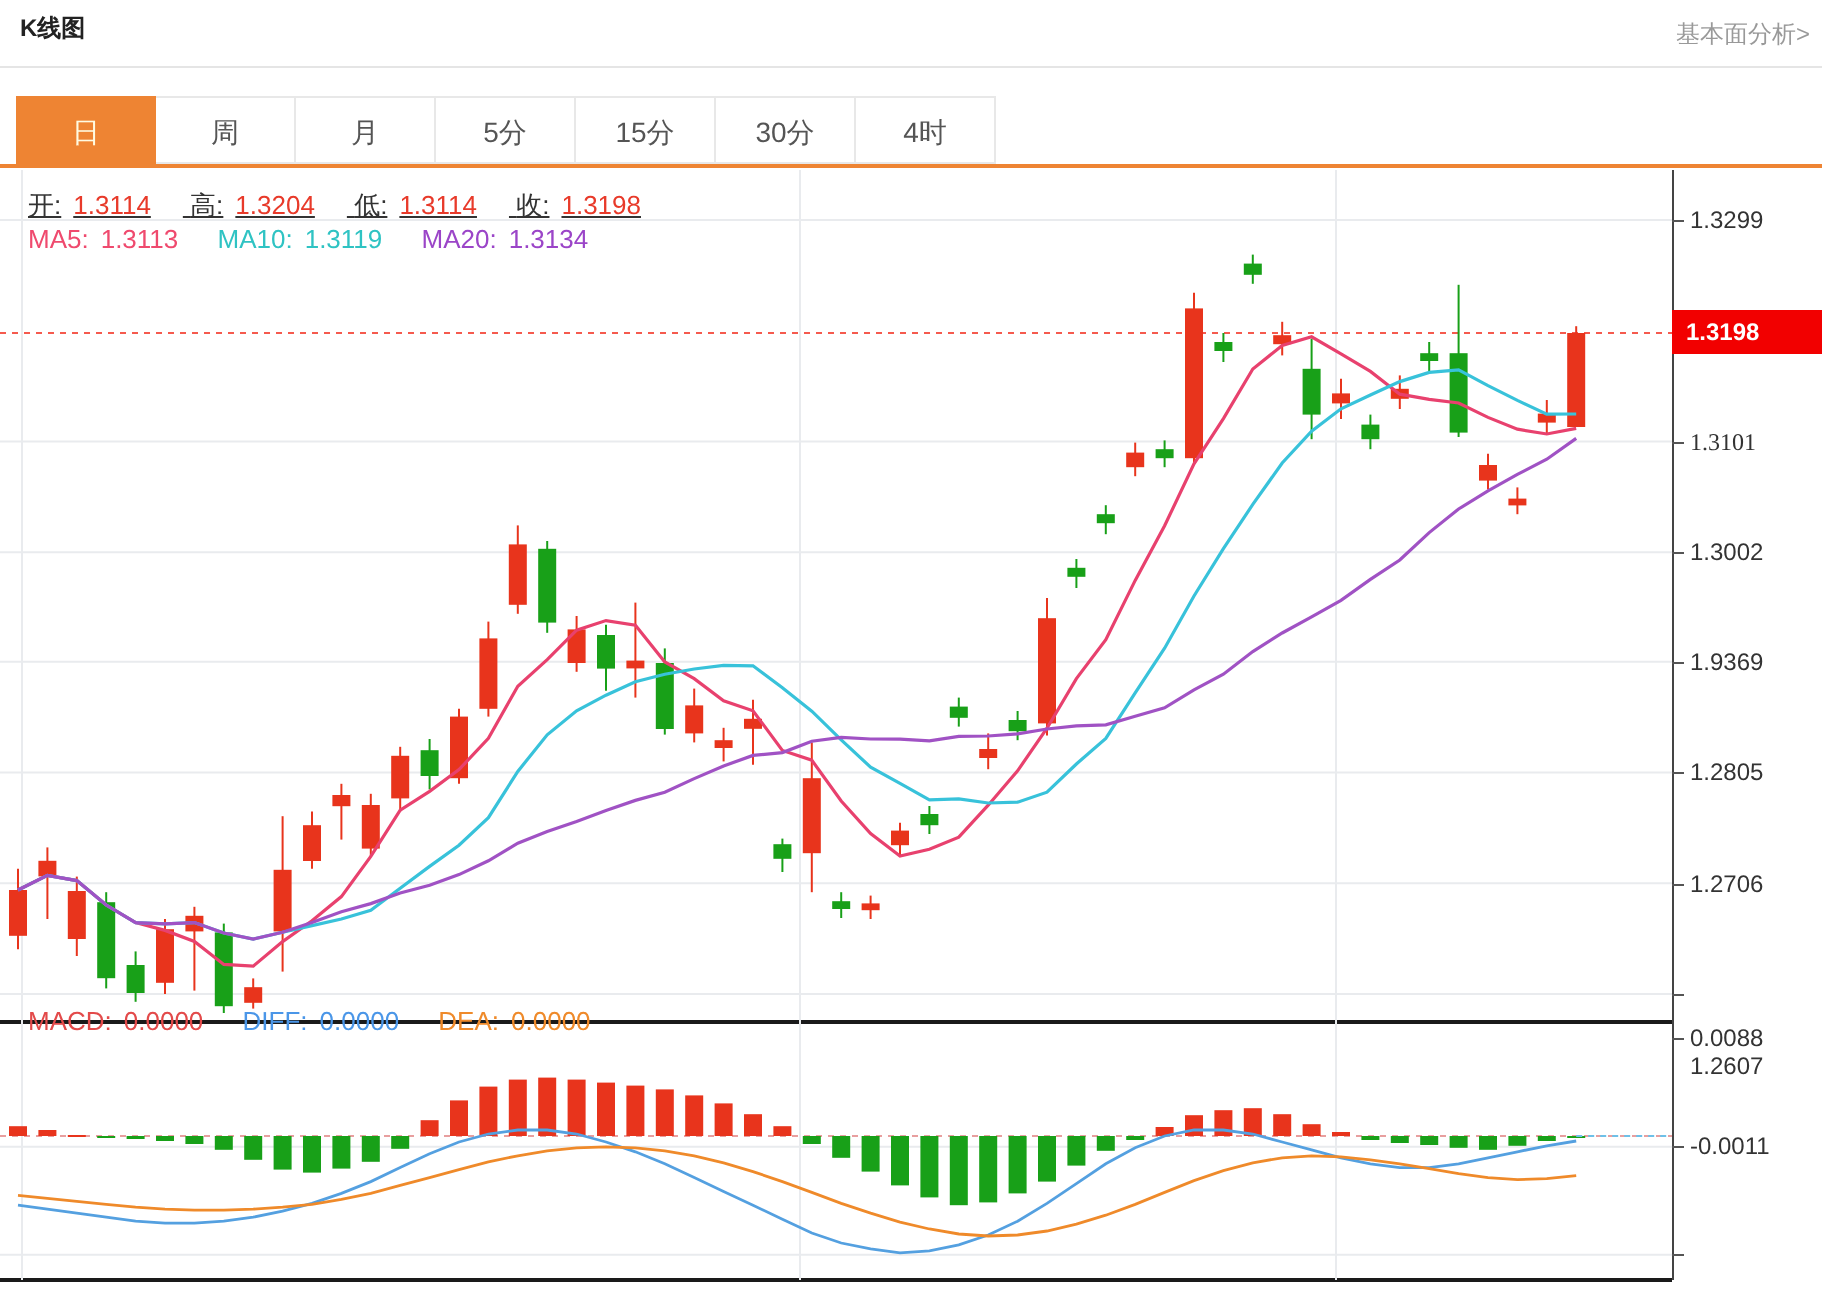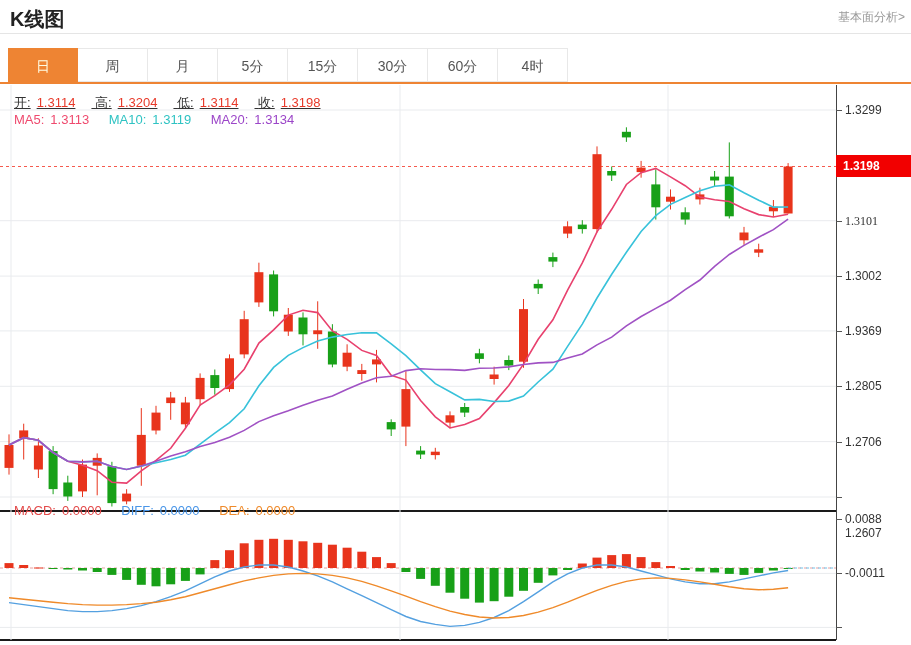--- a/index.html
+++ b/index.html
@@ -1,18 +1,18 @@
 <!DOCTYPE html>
 <html><head>
 <meta charset="utf-8">
 <style>
   html,body{margin:0;padding:0;background:#fff;}
   body{font-family:"Liberation Sans","DejaVu Sans",sans-serif;color:#333;}
   #app{position:relative;width:911px;height:645px;background:#fff;overflow:hidden;}
-  .page-title{position:absolute;left:10px;top:6px;font-size:20px;font-weight:bold;color:#222;}
+  .page-title{position:absolute;left:10px;top:6px;font-size:12px;font-weight:bold;color:#222;}
   .fund-link{position:absolute;right:6px;top:9px;font-size:12px;color:#999;text-decoration:none;cursor:pointer;}
   .title-rule{position:absolute;left:0;top:33px;width:911px;height:1px;background:#e5e5e5;}
   .tabbar{position:absolute;left:0;top:48px;width:911px;height:36px;border-bottom:2px solid #ee8433;box-sizing:border-box;padding-left:8px;display:flex;}
   .tab{width:70px;height:34px;line-height:34px;text-align:center;font-size:14px;color:#555;background:#fff;border:1px solid #e8e8e8;border-left:none;box-sizing:border-box;cursor:pointer;}
   .tab:first-child{border-left:1px solid #e8e8e8;}
   .tab.active{background:#ee8433;color:#fffbe2;border-color:#ee8433;}
   .legend-row{position:absolute;left:14px;font-size:13px;white-space:nowrap;z-index:5;}
   .legend-row span{margin-right:6px;}
   .legend-row .gap{margin-right:16px;}
   #main-svg,#macd-svg{position:absolute;left:0;background:transparent;z-index:1;}
@@ -32,21 +32,20 @@
   <a class="fund-link">基本面分析&gt;</a>
   <div class="title-rule"></div>
 
   <div class="tabbar" id="tabbar">
       <div class="tab active">日</div>
       <div class="tab">周</div>
       <div class="tab">月</div>
       <div class="tab">5分</div>
       <div class="tab">15分</div>
       <div class="tab">30分</div>
-      <div class="tab">60分</div>
       <div class="tab">4时</div>
     </div>
 
   <div class="legend-row" style="top:94px;text-decoration:underline;">
     <span style="color:#333">开:</span><span class="gap" style="color:#e83a2a">1.3114</span>
     <span style="color:#333">高:</span><span class="gap" style="color:#e83a2a">1.3204</span>
     <span style="color:#333">低:</span><span class="gap" style="color:#e83a2a">1.3114</span>
     <span style="color:#333">收:</span><span style="color:#e83a2a">1.3198</span>
   </div>
 

